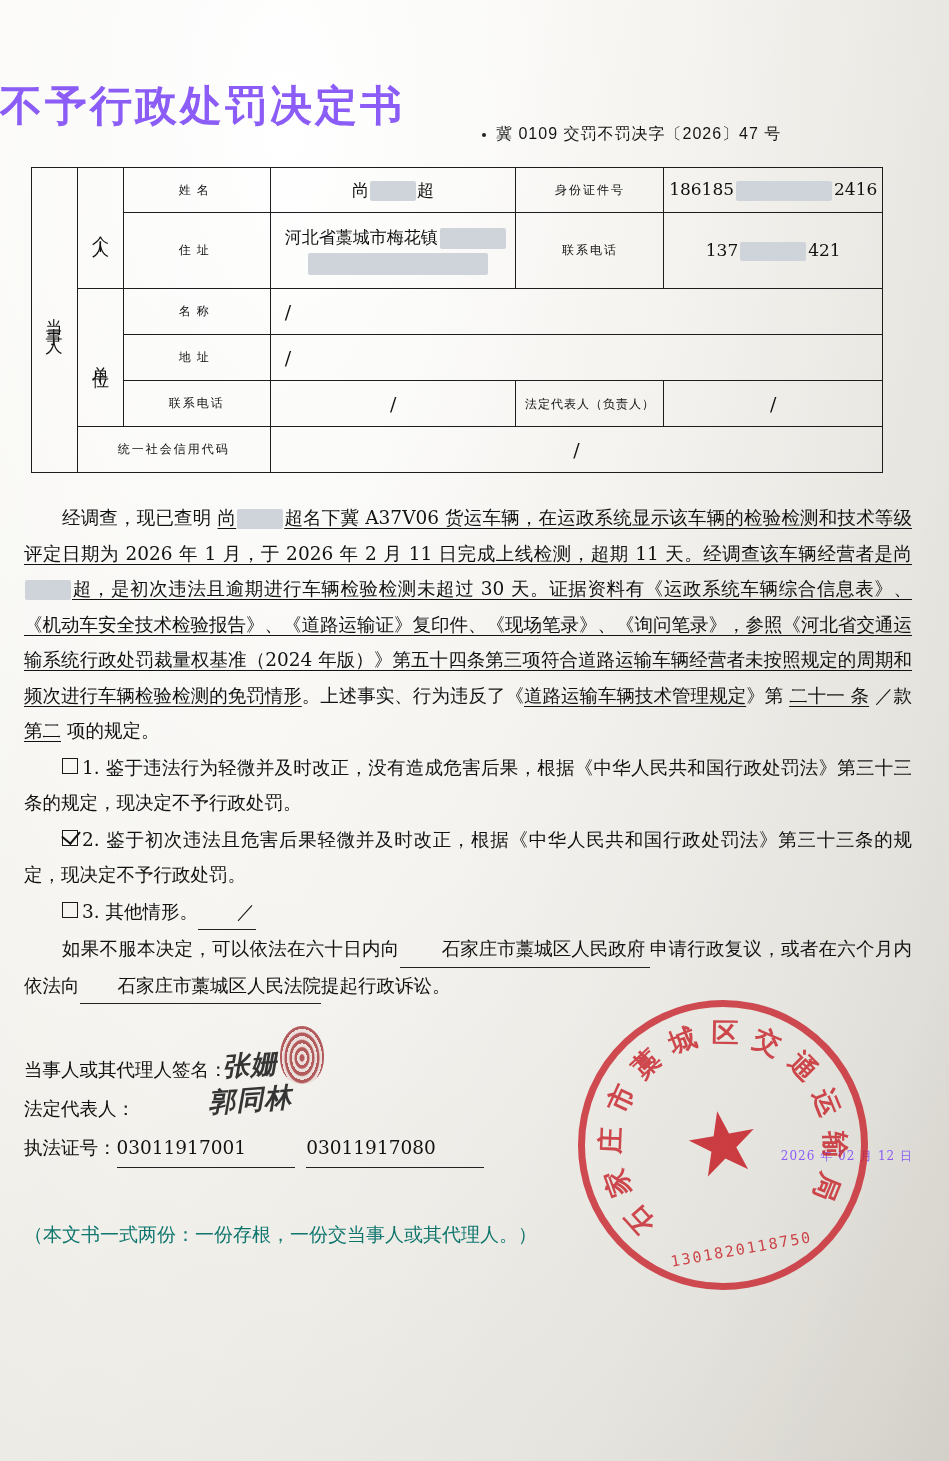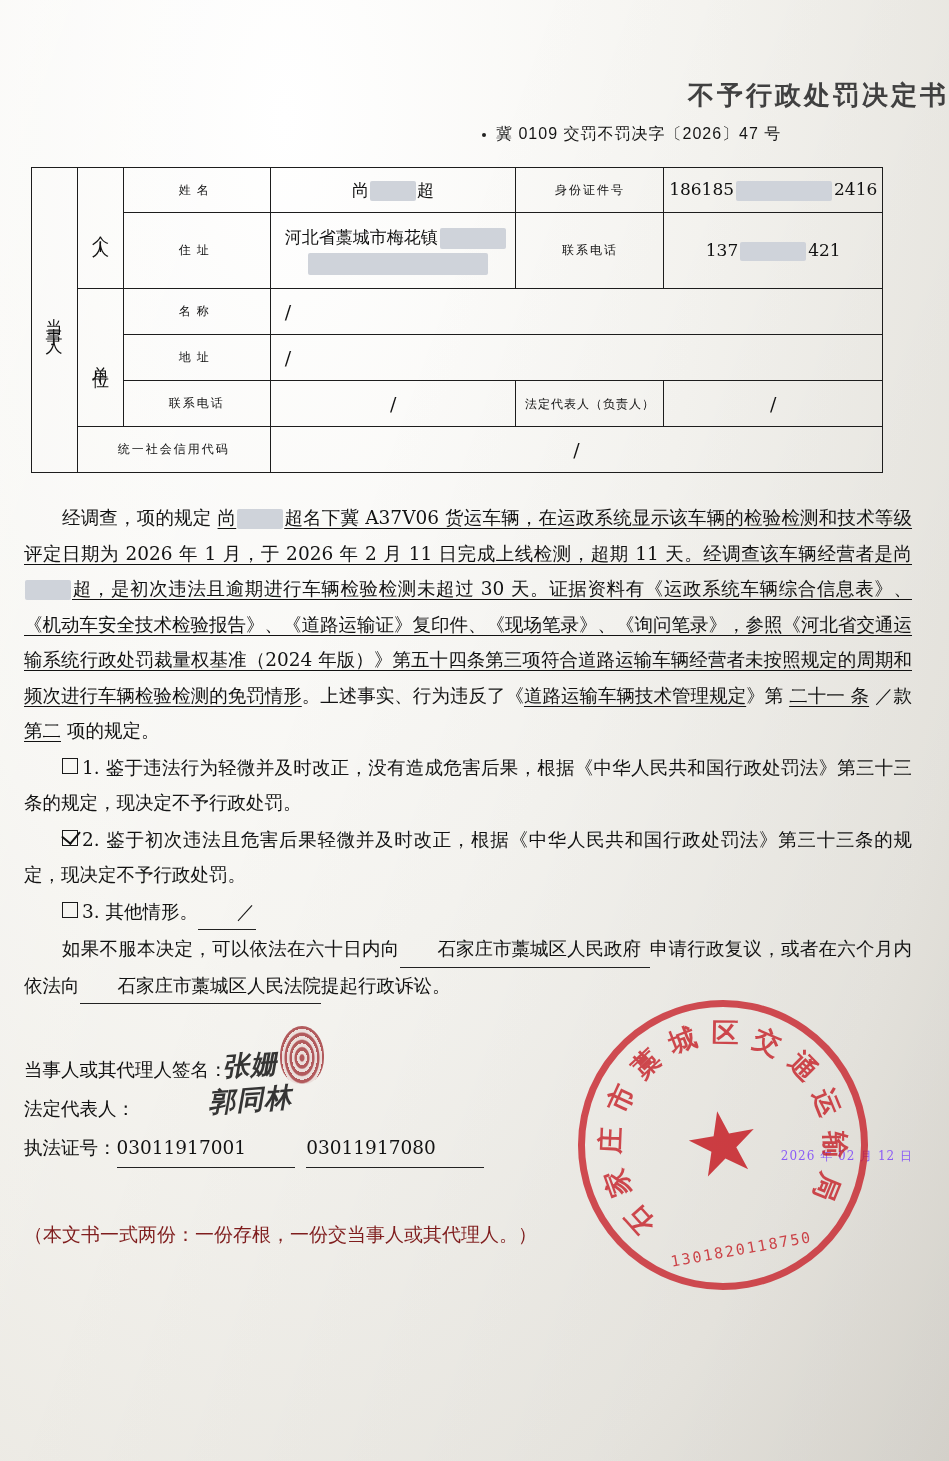--- a/index.html
+++ b/index.html
@@ -30,26 +30,26 @@
     inset:0;
     background:linear-gradient(110deg, rgba(255,255,255,0.35) 0%, rgba(255,255,255,0) 35%, rgba(0,0,0,0.05) 100%);
     pointer-events:none;
   }
 
   .doc-title {
     position: absolute;
     top: 78px;
     left: 0;
     width: 100%;
-    text-align: right;
+    text-align: left;
     font-family: "DejaVu Serif", "Liberation Serif", serif;
     font-weight: bold;
-    font-size: 26px;
+    font-size: 42px;
     letter-spacing: 3px;
-    color: #404040;
+    color: #8b5cf6;
   }
   .doc-number {
     position: absolute;
     top: 124px;
     left: 496px;
     font-family: Liberation Sans, sans-serif;
     font-size: 16px;
     letter-spacing: 1px;
     color: #141414;
   }
@@ -201,21 +201,21 @@
     color: #8b5cf6;
     letter-spacing: 1px;
   }
 
   .footer-note {
     position: absolute;
     left: 24px;
     top: 1222px;
     font-family: "DejaVu Serif", "Liberation Serif", serif;
     font-size: 19px;
-    color: #7f1d1d;
+    color: #0f766e;
   }
 
   
   .seal {
     position: absolute;
     left: 578px;
     top: 1000px;
     width: 290px;
     height: 290px;
     transform: rotate(-10deg);
@@ -312,38 +312,38 @@
     </tr>
     <tr class="r3">
       <td class="fieldname" colspan="2" style="letter-spacing:2px">统一社会信用代码</td>
       <td class="value slash" colspan="3">/</td>
     </tr>
   </tbody>
     </table>
 
   <div class="body-text">
     <p class="indent">
-      <span>经调查，项的规定</span>
+      <span>经调查，现已查明</span>
       <span class="u"><span>尚</span><span class="redact name"></span><span>超名下冀 A37V06 货运车辆</span></span><span class="u">，在运政系统显示该车辆的检验检测和技术等级评定日期为 2026 年 1 月，于 2026 年 2 月 11 日完成上线检测，超期 11 天。经调查该车辆经营者是尚</span><span class="u"><span class="redact name"></span></span><span class="u">超，是初次违法且逾期进行车辆检验检测未超过 30 天。证据资料有《运政系统车辆综合信息表》、《机动车安全技术检验报告》、《道路运输证》复印件、《现场笔录》、《询问笔录》，参照《河北省交通运输系统行政处罚裁量权基准（2024 年版）》第五十四条第三项符合道路运输车辆经营者未按照规定的周期和频次进行车辆检验检测的免罚情形</span><span>。上述事实、行为违反了《</span><span class="u">道路运输车辆技术管理规定</span><span>》第</span>
       <span class="u">二十一 条</span>
       <span>／款</span>
       <span class="u">第二</span>
       <span>项的规定。</span>
     </p>
     <p class="indent">
       <span class="cb"></span><span>1. 鉴于违法行为轻微并及时改正，没有造成危害后果，根据《中华人民共和国行政处罚法》第三十三条的规定，现决定不予行政处罚。</span>
     </p>
     <p class="indent">
       <span class="cb checked"></span><span>2. 鉴于初次违法且危害后果轻微并及时改正，根据《中华人民共和国行政处罚法》第三十三条的规定，现决定不予行政处罚。</span>
     </p>
     <p class="indent">
       <span class="cb"></span><span>3. 其他情形。</span><span class="u-sp" style="width:58px;text-align:center">／</span>
     </p>
     <p class="indent">
-      <span>如果不服本决定，可以依法在六十日内向</span><span class="u-sp" style="min-width:250px;">石家庄市藁城区人民政府</span><span>申请行政复议，或者在六个月内依法向</span><span class="u-sp" style="min-width:236px;text-align:left">石家庄市藁城区人民法院</span><span>提起行政诉讼。</span>
+      <span>如果不服本决定，可以依法在六十日内向</span><span class="u-sp" style="min-width:250px;text-align:center">石家庄市藁城区人民政府</span><span>申请行政复议，或者在六个月内依法向</span><span class="u-sp" style="min-width:236px;text-align:left">石家庄市藁城区人民法院</span><span>提起行政诉讼。</span>
     </p>
   </div>
 
   <div class="sig-block">
     <div class="sig-line">
       <span>当事人或其代理人签名：</span>
     </div>
     <div class="sig-line">
       <span>法定代表人：</span>
     </div>

